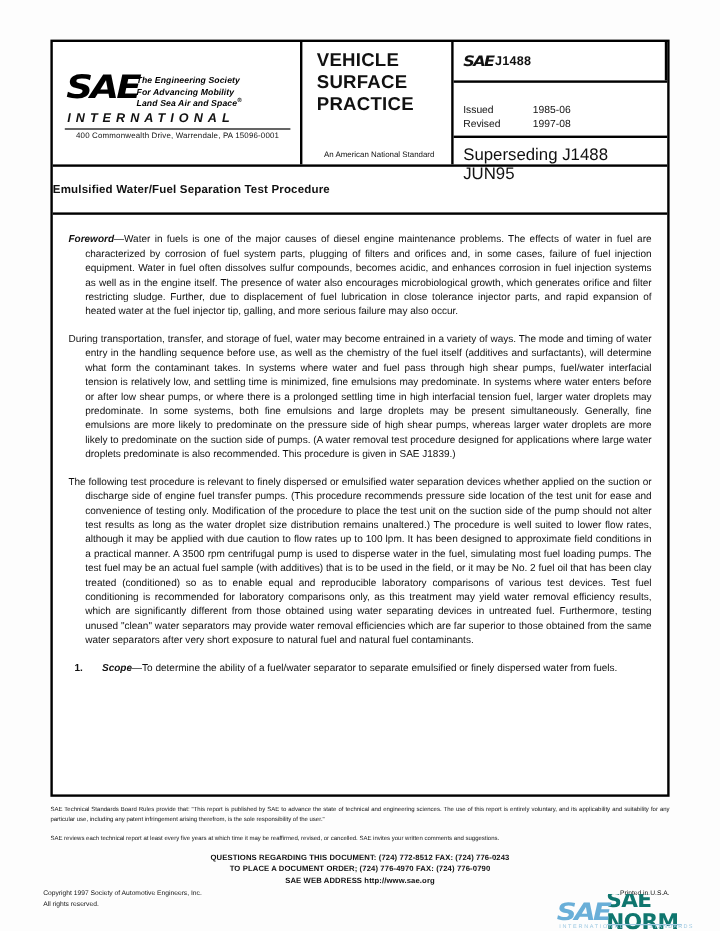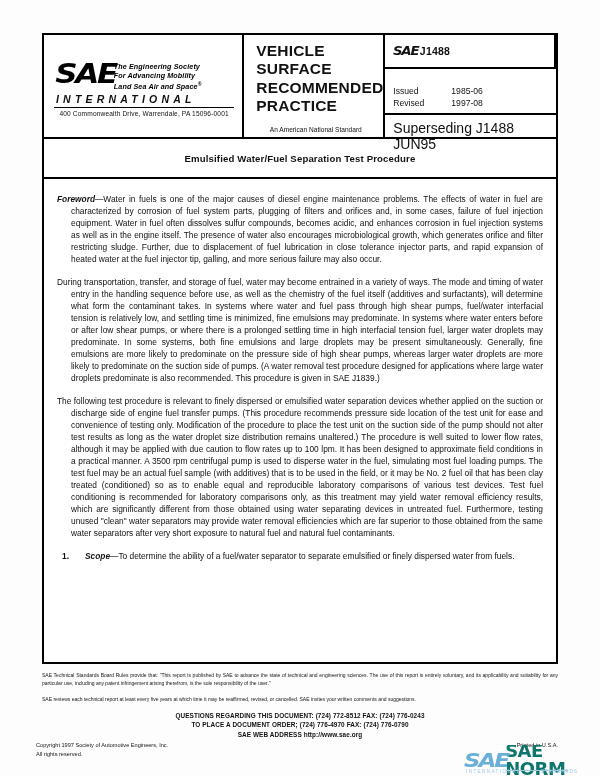--- a/index.html
+++ b/index.html
@@ -179,21 +179,20 @@
     height: 22px;
     box-sizing: border-box;
   }
 
   
   .title-strip {
     height: 38px;
     border-bottom: 2px solid #000;
     display: flex;
     align-items: center;
-    justify-content: center;
   }
   .title-strip span {
     font-size: 9.6px;
     font-weight: bold;
     letter-spacing: 0.15px;
   }
 
   
   .body-area {
     padding: 14px 13px 0 13px;
@@ -355,21 +354,20 @@
           </span>
         </div>
         <div class="intl">INTERNATIONAL</div>
         <div class="addr-rule"></div>
         <div class="hdr-addr">400 Commonwealth Drive, Warrendale, PA 15096-0001</div>
       </div>
 
       <div class="hdr-title">
         <div class="t-line">VEHICLE</div>
         <div class="t-line">SURFACE</div>
-        <div class="t-line">RECOMMENDED</div>
         <div class="t-line">PRACTICE</div>
         <div class="ansi-line">An American National Standard</div>
       </div>
 
       <div class="hdr-meta">
         <div class="meta-top">
           <div class="meta-num">
             <span class="sae-mark-sm">SAE</span>
             <span class="meta-num-val">J1488</span>
           </div>

